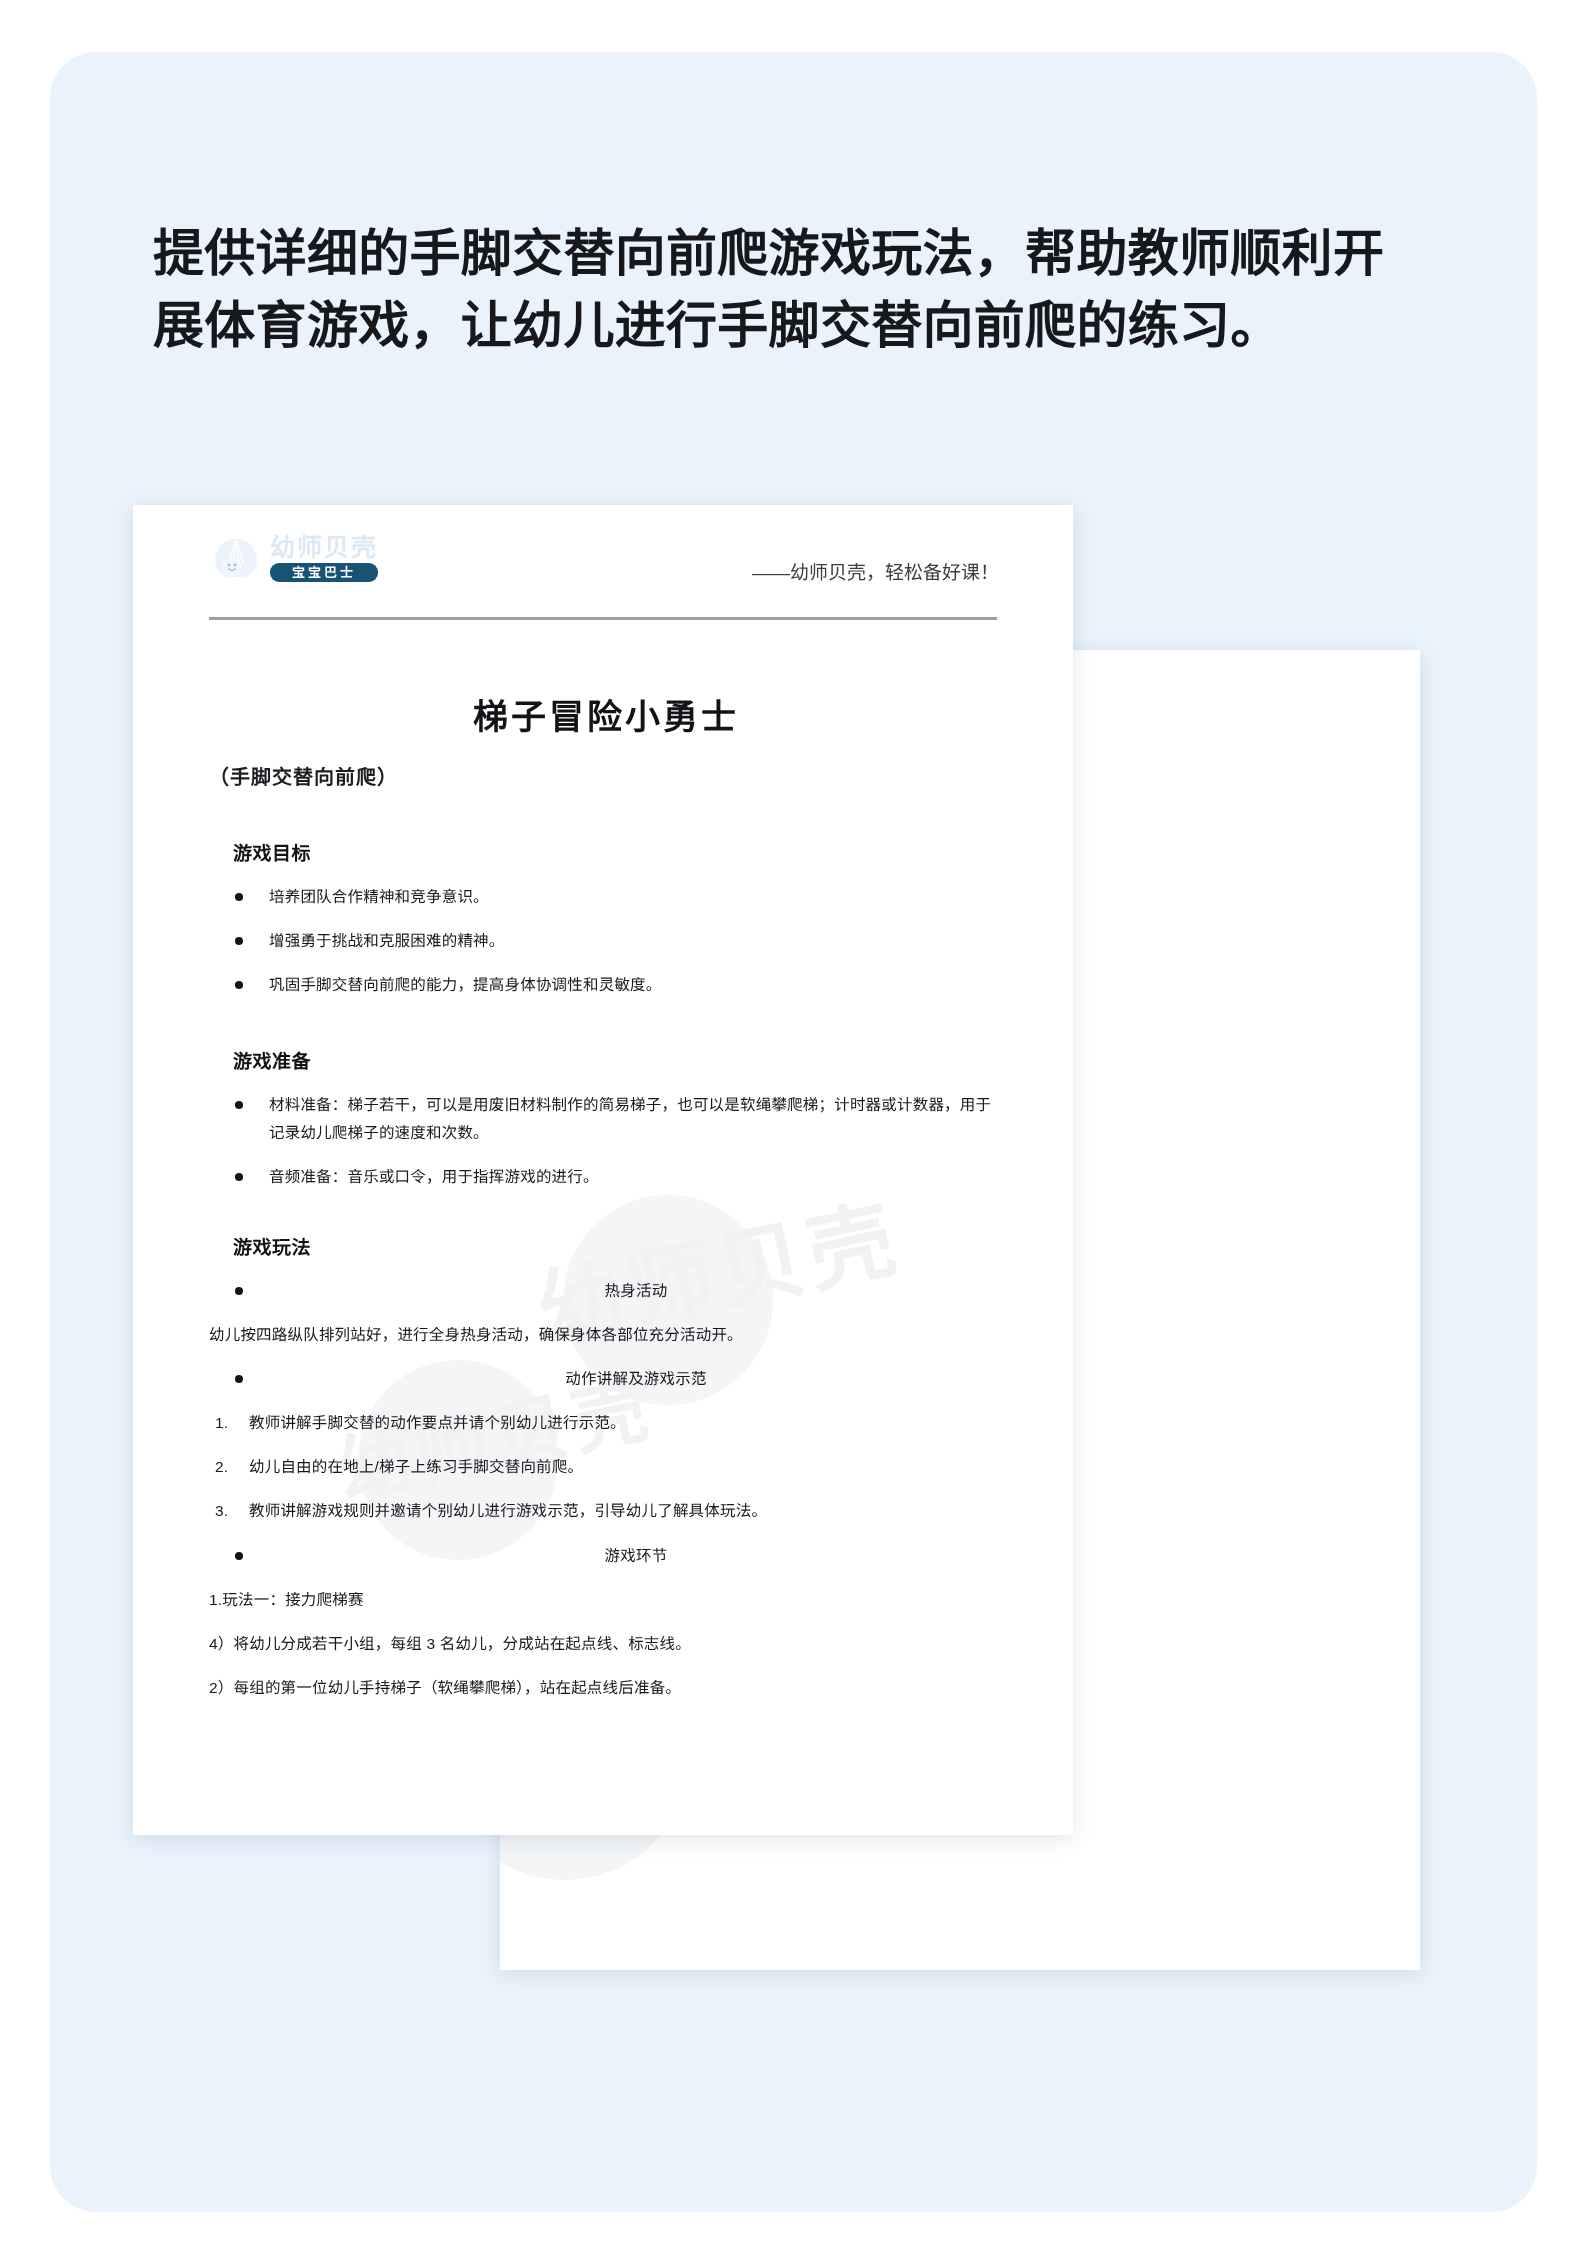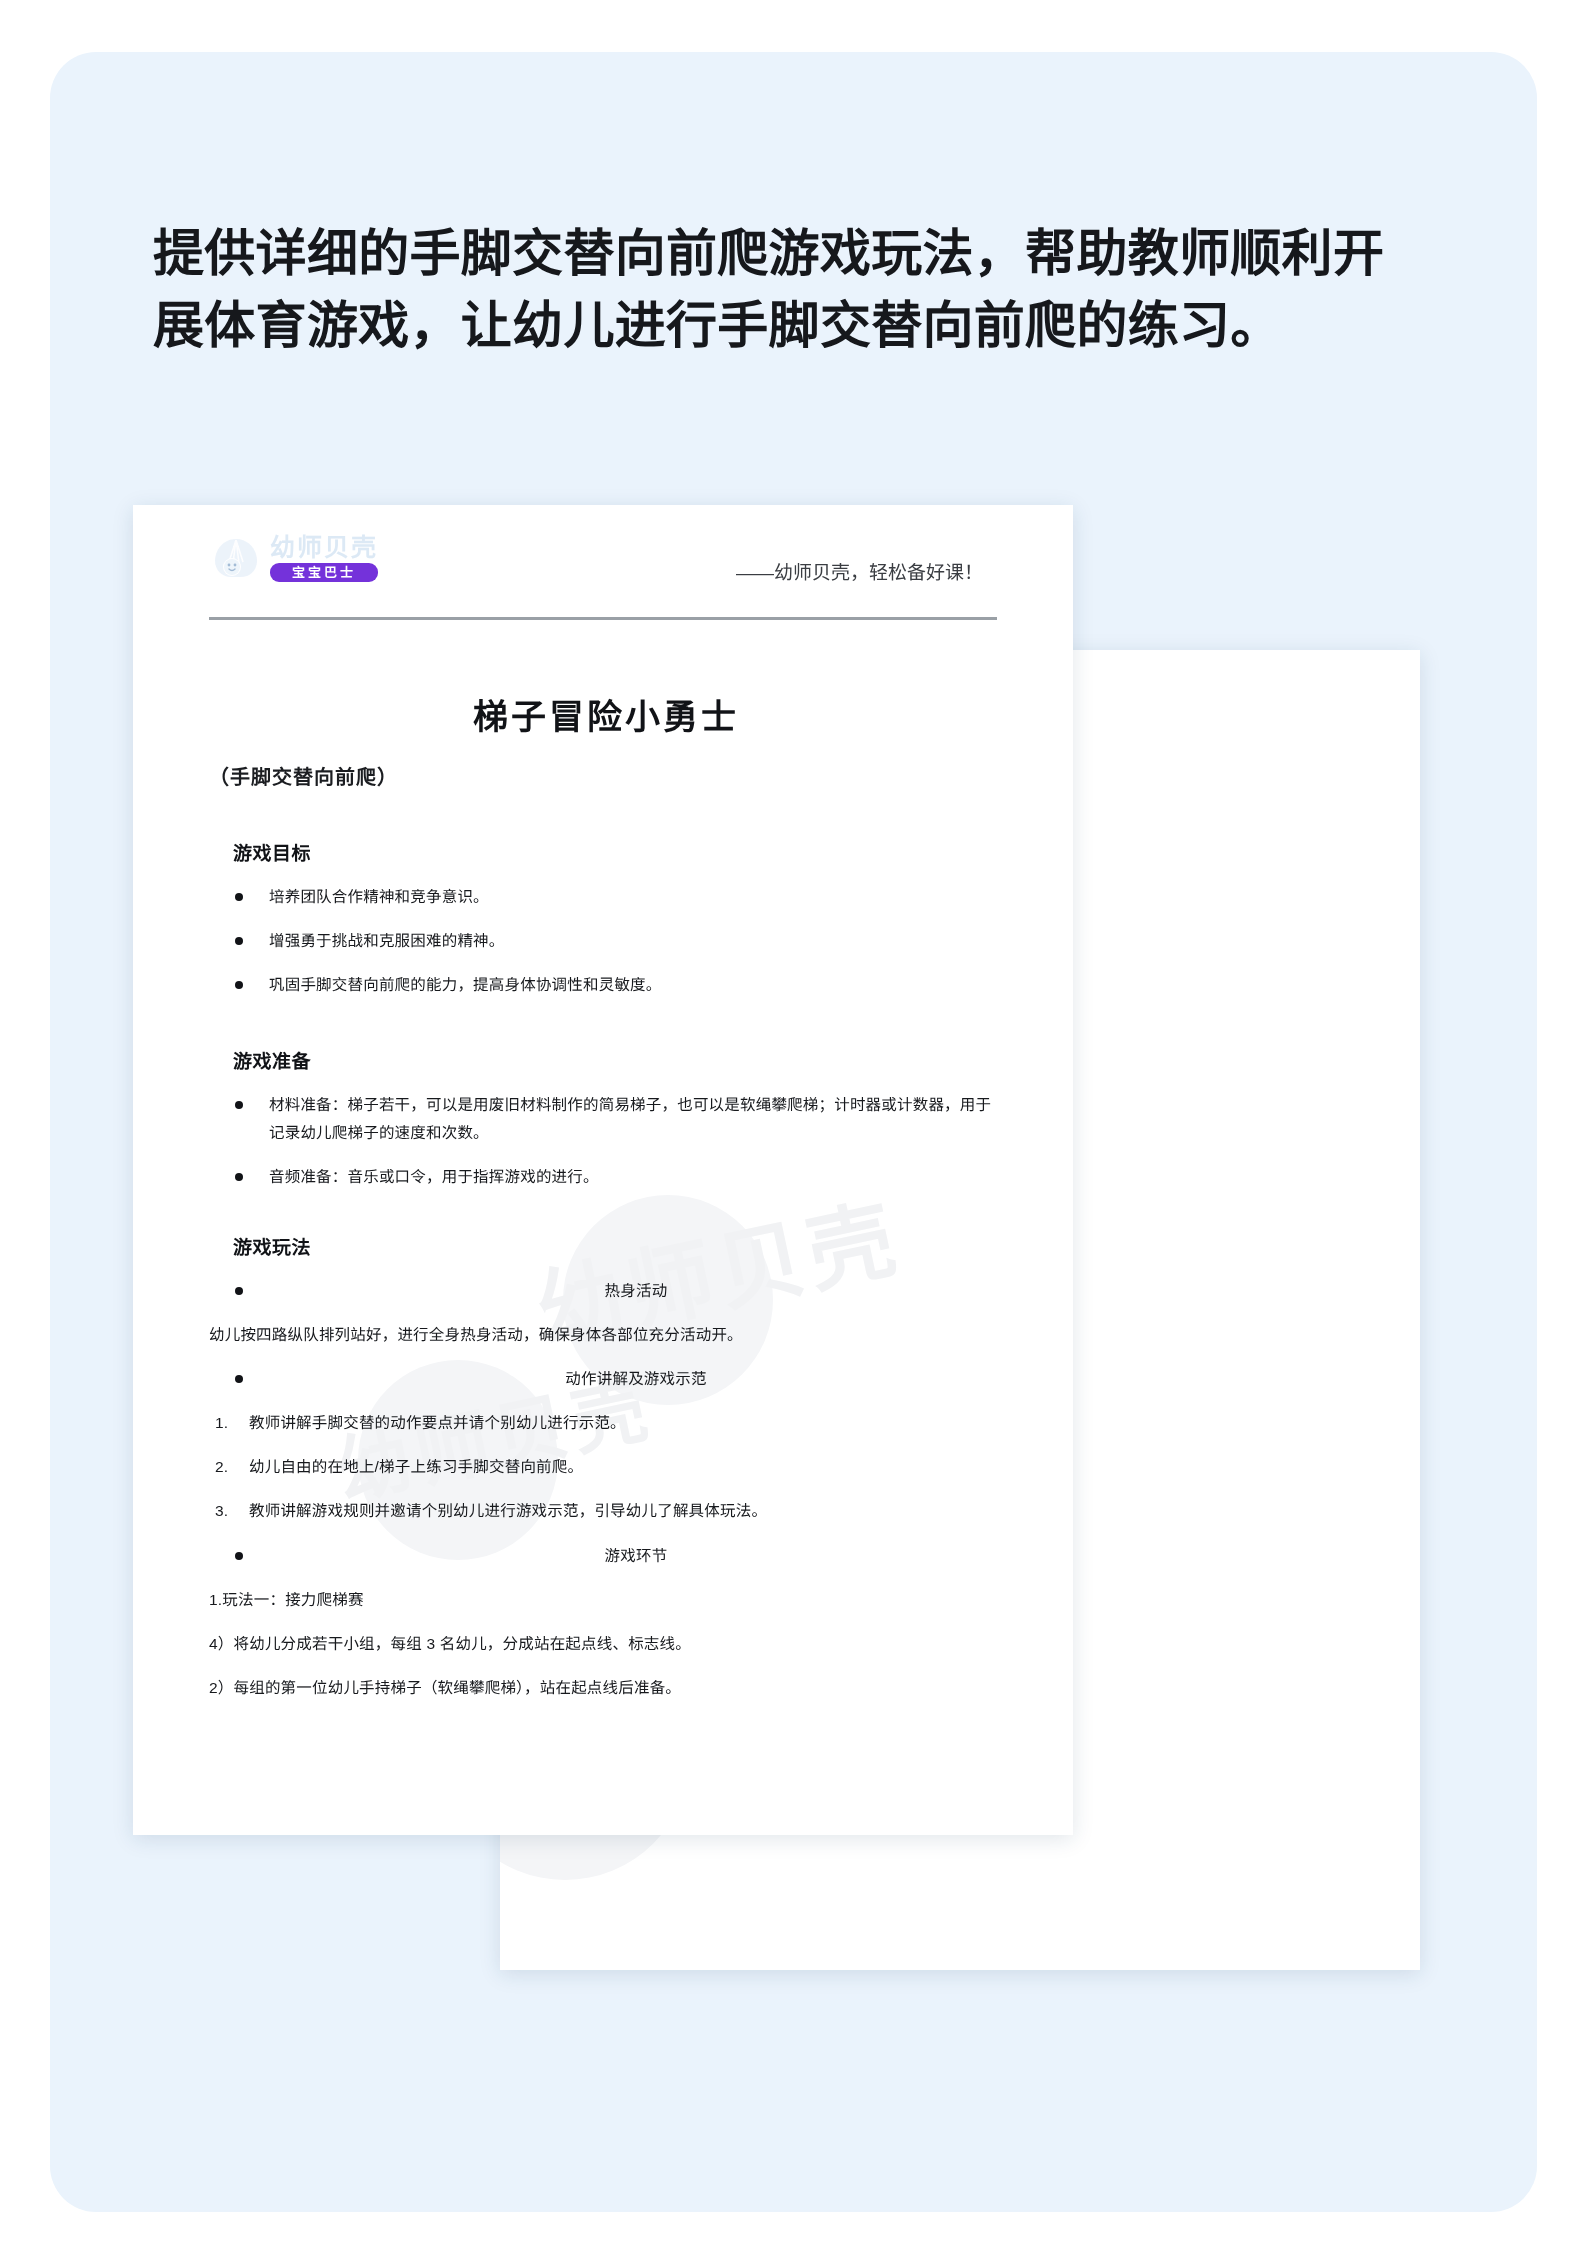--- a/index.html
+++ b/index.html
@@ -81,24 +81,24 @@
   .logo-shell{
     width:50px;height:50px;position:relative;
   }
   .logo-shell svg{display:block;}
   .logo-words{display:flex;flex-direction:column;gap:3px;}
   .logo-main{
     font-size:25px;font-weight:800;color:#dbe8f5;letter-spacing:2px;line-height:1;
   }
   .logo-sub{
     font-size:13px;font-weight:700;color:#ffffff;letter-spacing:3px;
-    background:#6d28d9;border-radius:9px;padding:3px 9px;text-align:center;line-height:1;
+    background:#0c4a6e;border-radius:9px;padding:3px 9px;text-align:center;line-height:1;
   }
   #p1-slogan{
-    position:absolute;right:90px;top:52px;
+    position:absolute;right:74px;top:52px;
     font-size:19px;color:#3a3d42;white-space:nowrap;
   }
   #p1-rule{
     position:absolute;left:76px;right:76px;top:112px;
     height:3px;background:#9aa0a6;
   }
   
   #p1-body{
     position:absolute;
     left:76px;right:70px;top:145px;

